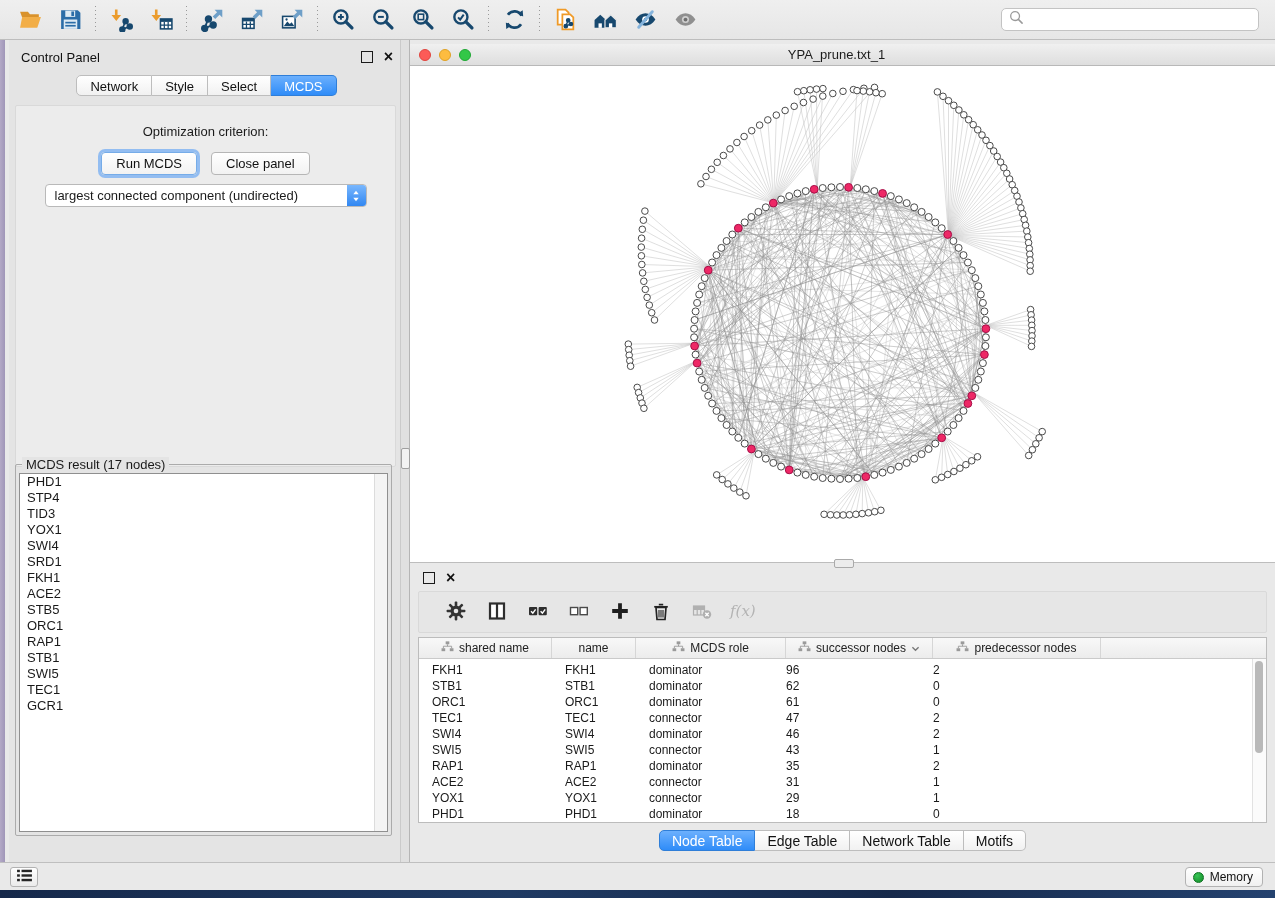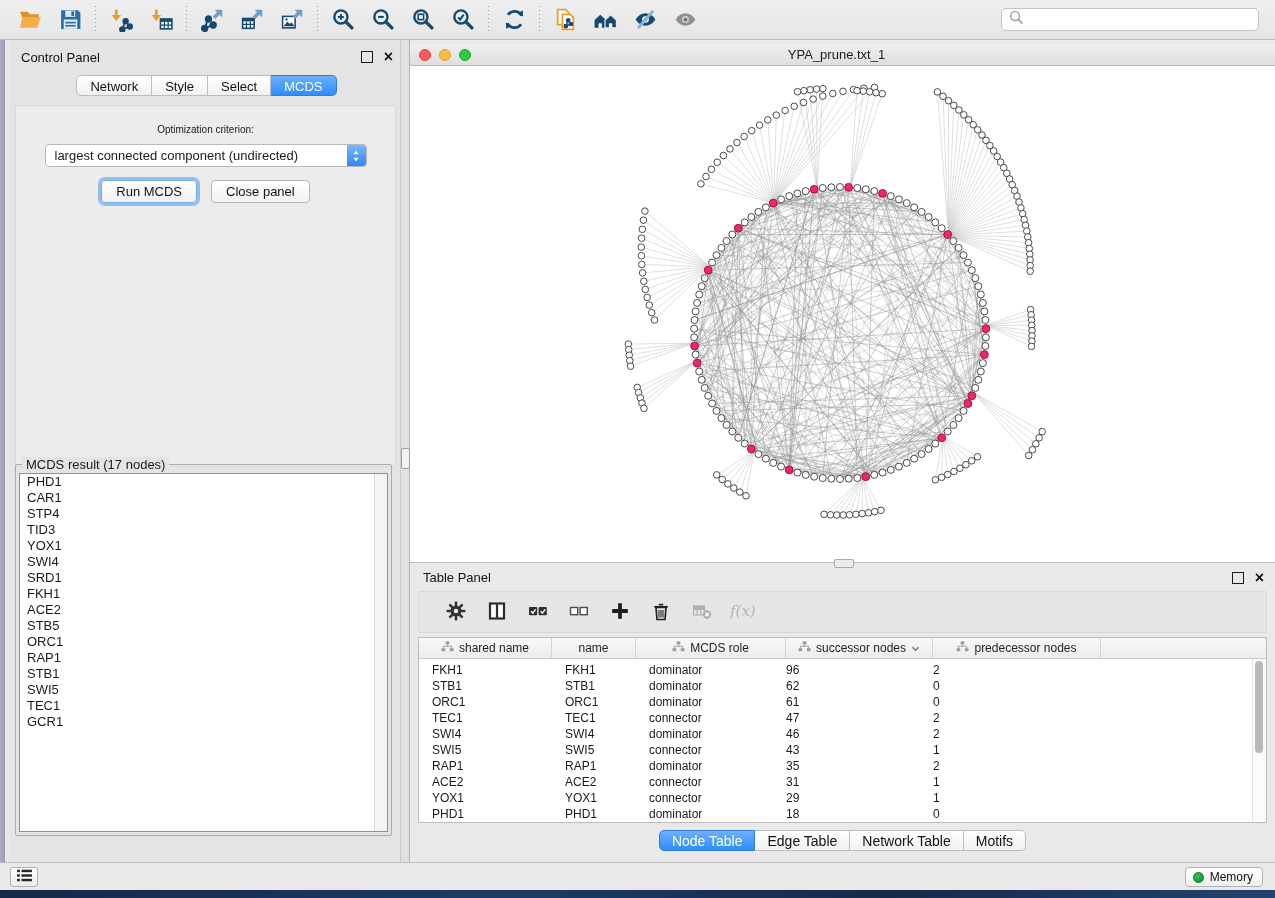--- a/index.html
+++ b/index.html
@@ -36,21 +36,21 @@
   .win-close{font-size:16px;font-weight:bold;line-height:10px;color:#111;cursor:pointer;}
   .seg-group{display:flex;justify-content:center;}
   .seg{height:21px;line-height:21px;padding:0 13px;font-size:13px;background:linear-gradient(#ffffff,#f1f1f1);
       border:1px solid #bdbdbd;border-left-width:0;cursor:pointer;color:#111;}
   .seg:first-child{border-left-width:1px;border-radius:5px 0 0 5px;}
   .seg:last-child{border-radius:0 5px 5px 0;}
   .seg.selected{background:linear-gradient(#6cb0fd,#2f8cf8);color:#fff;border-color:#2f7ed8;}
   #cp-tabs{margin-top:5px;}
   #cp-card{margin:9px 8px 0 6px;height:360px;background:#ececec;
       border:1px solid #d9d9d9;border-radius:2px;}
-  #opt-label{text-align:center;font-size:10px;margin-top:18px;}
+  #opt-label{text-align:center;font-size:13px;margin-top:18px;}
   #criterion-select{width:322px;height:23px;margin:9px auto 0;background:#fff;
       border:1px solid #b9b9b9;border-radius:4px;display:flex;align-items:center;
       cursor:pointer;box-sizing:border-box;}
   #criterion-select .sel-text{flex:1;font-size:13px;padding-left:9px;white-space:nowrap;}
   #criterion-select .sel-cap{width:19px;height:21px;border-radius:0 3px 3px 0;
       background:linear-gradient(#79b7fd,#3187f2);display:flex;align-items:center;justify-content:center;}
   #cp-buttons{display:flex;justify-content:center;gap:14px;margin-top:13px;}
   .mac-btn{height:23px;padding:0 14px;font-size:13px;font-family:"Liberation Sans",sans-serif;
       background:linear-gradient(#ffffff,#f2f2f2);border:1px solid #b6b6b6;border-radius:4px;cursor:pointer;color:#111;}
   .mac-btn.focused{border-color:#76ace8;box-shadow:0 0 0 3px rgba(100,165,245,.65);}
@@ -324,40 +324,39 @@
       </span>
     </div>
     <div id="cp-tabs" class="seg-group">
         <button class="seg">Network</button>
         <button class="seg">Style</button>
         <button class="seg">Select</button>
         <button class="seg selected">MCDS</button>
       </div>
     <div id="cp-card">
       <div id="opt-label">Optimization criterion:</div>
+      <div id="cp-buttons">
+        <button class="mac-btn focused">Run MCDS</button>
+        <button class="mac-btn">Close panel</button>
+      </div>
       <div id="criterion-select">
         <span class="sel-text">largest connected component (undirected)</span>
         <span class="sel-cap">
           <svg viewBox="0 0 8 12" width="8" height="12">
               <path d="M4 0.8l2.7 3.5H1.3z" fill="#fff"></path>
               <path d="M4 11.2L1.3 7.7h5.4z" fill="#fff"></path>
             </svg>
         </span>
       </div>
-      <div id="cp-buttons">
-        <button class="mac-btn focused">Run MCDS</button>
-        <button class="mac-btn">Close panel</button>
-      </div>
     </div>
     <div id="result-box">
       <span id="result-legend">MCDS result (17 nodes)</span>
       <div id="result-list">
         <div class="scroll-track"></div>
       <div class="result-item">PHD1</div>
-          <div class="result-item">CAR1</div>
           <div class="result-item">STP4</div>
           <div class="result-item">TID3</div>
           <div class="result-item">YOX1</div>
           <div class="result-item">SWI4</div>
           <div class="result-item">SRD1</div>
           <div class="result-item">FKH1</div>
           <div class="result-item">ACE2</div>
           <div class="result-item">STB5</div>
           <div class="result-item">ORC1</div>
           <div class="result-item">RAP1</div>
@@ -1131,21 +1130,20 @@
         <circle cx="395.7" cy="125.1" r="3.5" fill="#ffffff" stroke="#4a4a4a" stroke-width="1"></circle>
         <circle cx="404.2" cy="123.3" r="3.9" fill="#ee2866" stroke="#a60f48" stroke-width="1"></circle>
         <circle cx="412.7" cy="122.0" r="3.5" fill="#ffffff" stroke="#4a4a4a" stroke-width="1"></circle>
         <circle cx="421.4" cy="121.3" r="3.5" fill="#ffffff" stroke="#4a4a4a" stroke-width="1"></circle>
       </svg>
   </div>
 
   <div id="table-panel">
     <div id="tp-grip"></div>
     <div id="tp-header" class="panel-header">
-      <span class="panel-title">Table Panel</span>
       <span class="win-ctrls">
         <span class="win-float"></span>
         <span class="win-close">×</span>
       </span>
     </div>
     <div id="tp-toolbar">
         <button class="tt-btn">
           <span class="icon"><svg viewBox="0 0 20 20" width="20" height="20">
               <g fill="#333">
                 <rect x="8.7" y="0.6" width="2.6" height="4.4" rx="0.8" transform="rotate(0 10 10)"></rect>

